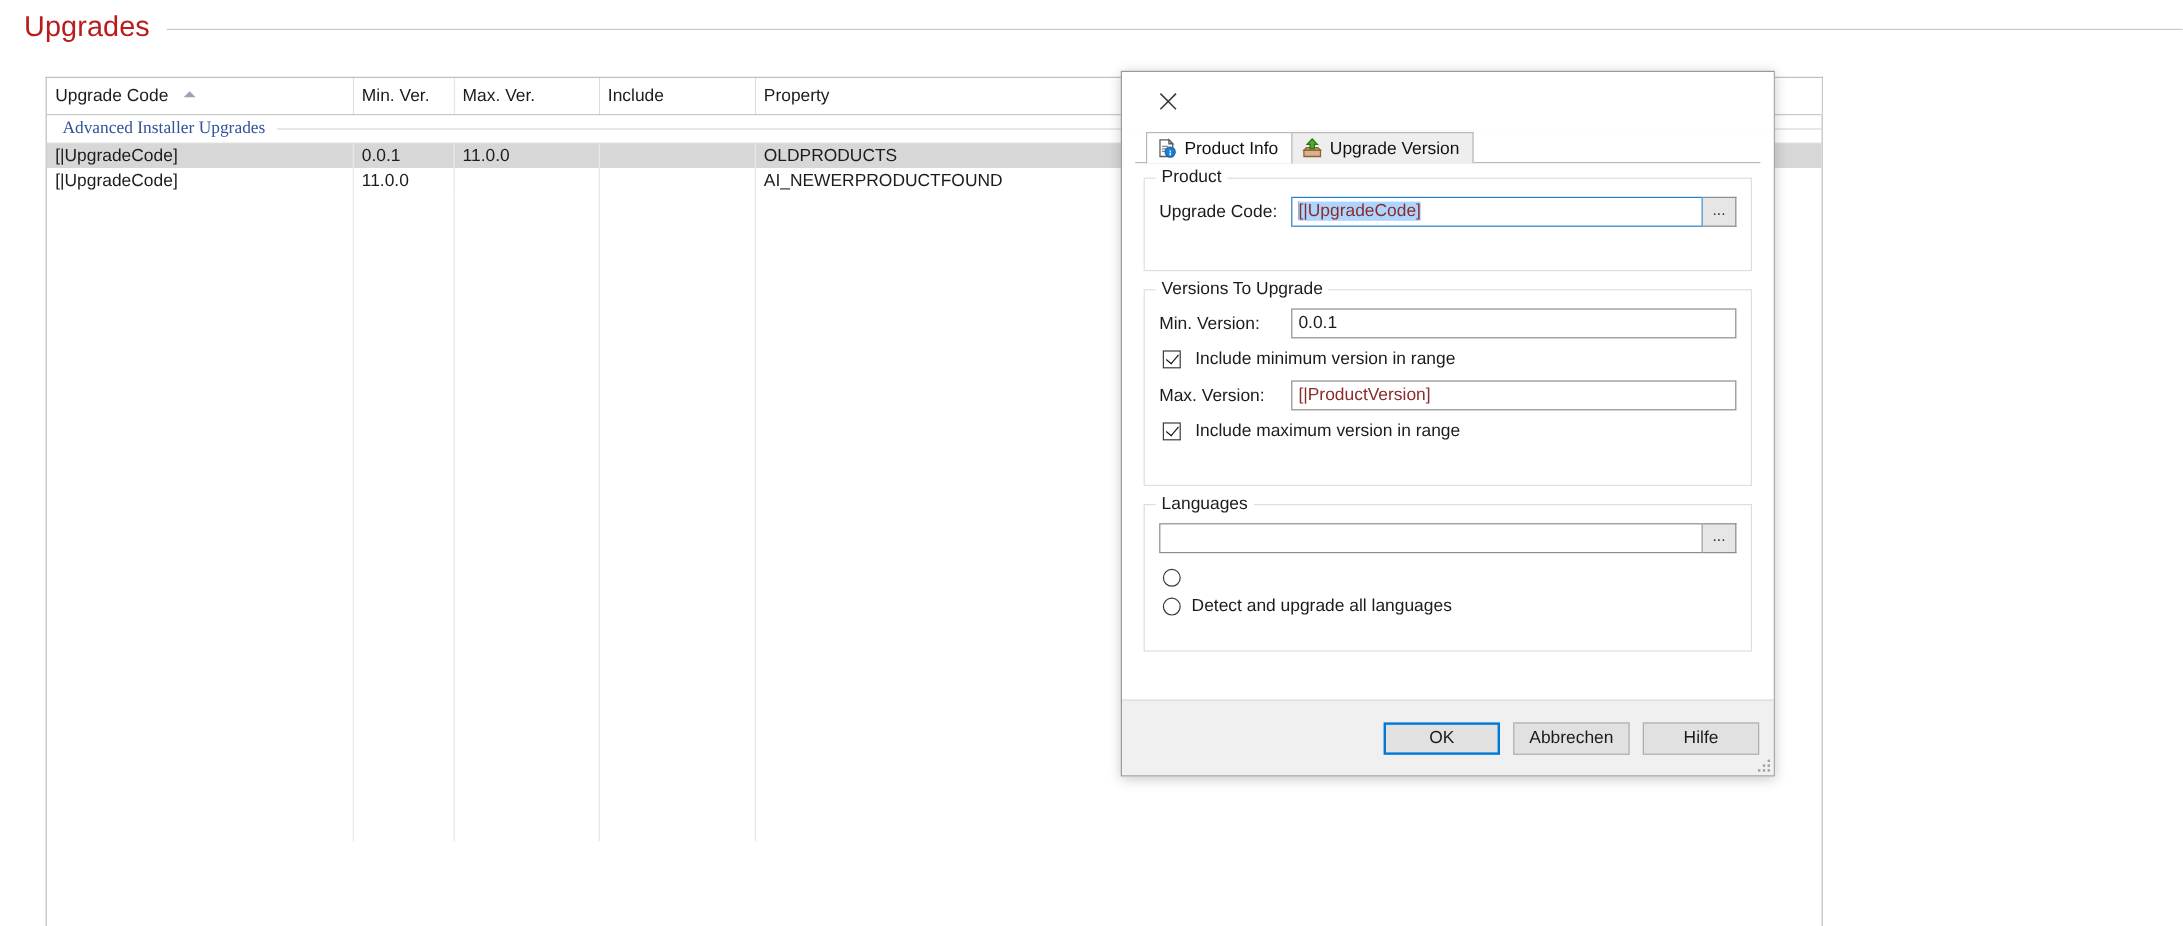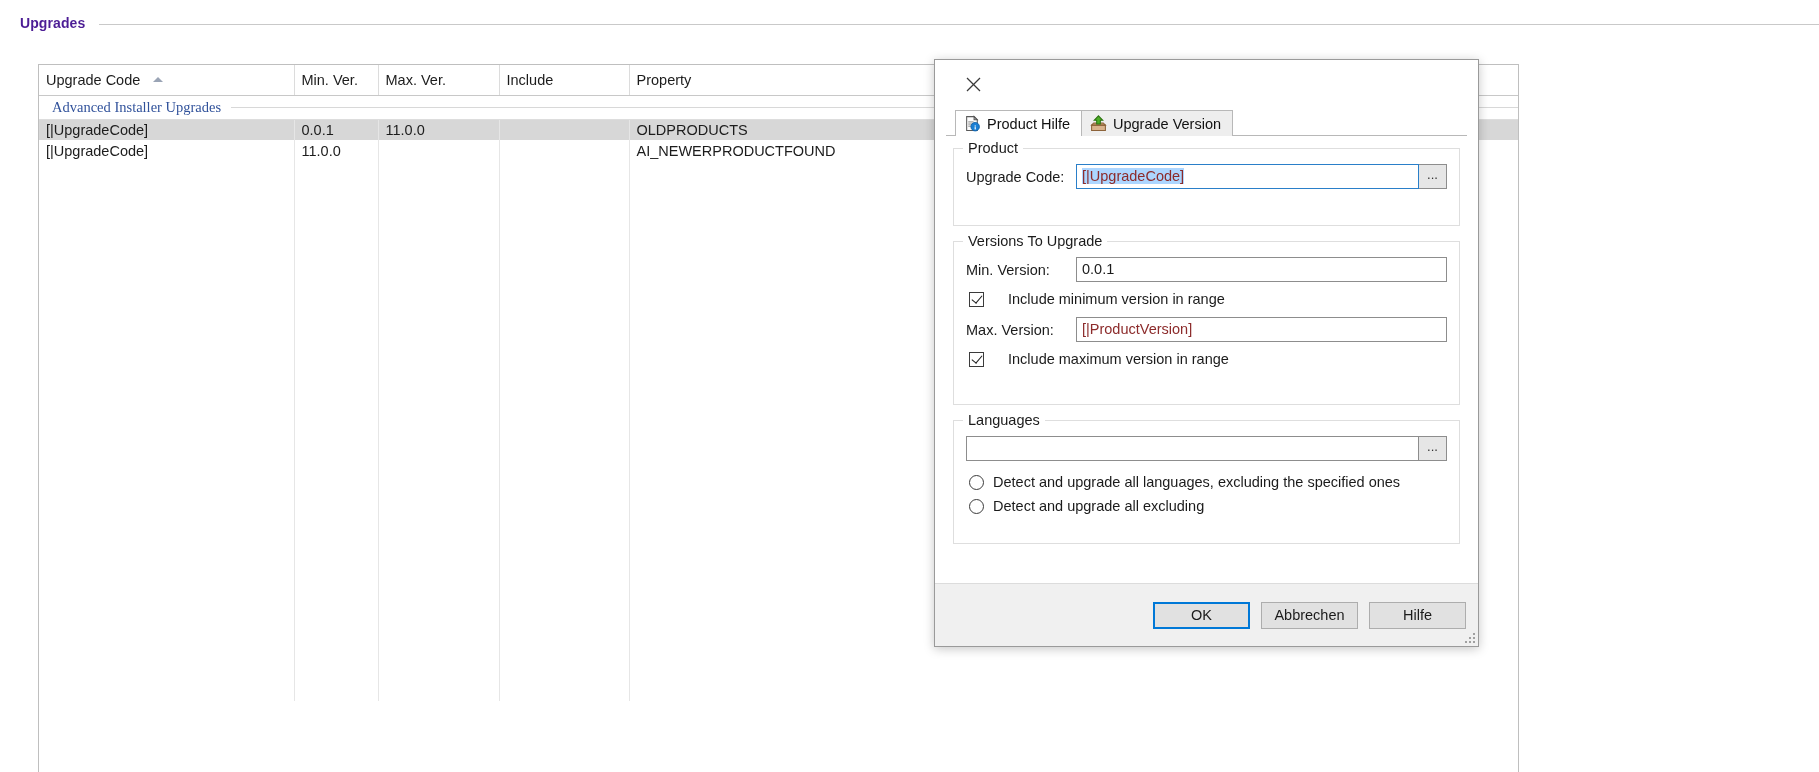--- a/index.html
+++ b/index.html
@@ -18,25 +18,24 @@
 
   
   .page-header {
     position: absolute;
     left: 0; top: 0;
     width: 1819px; height: 46px;
     display: flex; align-items: center;
   }
   .page-title {
     margin-left: 20px;
-    font-size: 14px;
-    color: #4c1d95;
+    font-size: 24px;
+    color: #b91c1c;
     letter-spacing: .1px;
     white-space: nowrap;
-    font-weight: bold;
   }
   .page-title-rule {
     flex: 1;
     height: 1px;
     background: #c9c9c9;
     margin-left: 14px;
     margin-right: 0px;
     margin-top: 2px;
   }
 
@@ -274,21 +273,21 @@
     align-items: center;
     justify-content: center;
     cursor: pointer;
     line-height: 1;
     padding-bottom: 5px;
   }
 
   .check-row {
     display: flex;
     align-items: center;
-    gap: 24px;
+    gap: 12px;
     margin: 2px 0 10px 3px;
     font-size: 14.5px;
     color: #1b1b1b;
   }
   .checkbox {
     width: 15px; height: 15px;
     border: 1px solid #3b3b3b;
     background: #ffffff;
     flex: none;
     position: relative;
@@ -458,21 +457,21 @@
           <svg class="tab-icon" viewBox="0 0 16 16">
             <path d="M2.5 1.5h7l3 3v10h-10z" fill="#fdfdfd" stroke="#5a5a5a" stroke-width="1"></path>
             <path d="M9.5 1.5v3h3z" fill="#d8d8d8" stroke="#5a5a5a" stroke-width="1"></path>
             <line x1="4" y1="6.5" x2="9" y2="6.5" stroke="#8a8a8a" stroke-width="1"></line>
             <line x1="4" y1="8.5" x2="9" y2="8.5" stroke="#8a8a8a" stroke-width="1"></line>
             <line x1="4" y1="10.5" x2="7" y2="10.5" stroke="#8a8a8a" stroke-width="1"></line>
             <circle cx="10.5" cy="11" r="4" fill="#1b7fd4" stroke="#0d5fa6" stroke-width=".8"></circle>
             <rect x="10" y="9.8" width="1.1" height="1.1" fill="#fff"></rect>
             <rect x="10" y="11.4" width="1.1" height="2.2" fill="#fff"></rect>
           </svg>
-          <span>Product Hilfe</span>
+          <span>Product Info</span>
         </div>
         <div class="tab">
           <svg class="tab-icon" viewBox="0 0 16 16">
             <path d="M1.5 9.5h13v5h-13z" fill="#d9b38c" stroke="#8c6239" stroke-width="1"></path>
             <path d="M1.5 9.5l2-2h9l2 2z" fill="#c49a6c" stroke="#8c6239" stroke-width="1"></path>
             <path d="M8 0.8l4 4.2h-2.3v3.4h-3.4v-3.4h-2.3z" fill="#4caf27" stroke="#2e7312" stroke-width="1"></path>
           </svg>
           <span>Upgrade Version</span>
         </div>
       </div>
@@ -529,25 +528,24 @@
 
             <div class="field-row" style="margin-bottom:13px;">
               <div class="input-combo">
                 <div class="textbox"></div>
                 <div class="browse-btn">...</div>
               </div>
             </div>
 
             <div class="radio-row">
               <span class="radio"></span>
-              <span>Detect and upgrade all languages, excluding the specified ones</span>
             </div>
             <div class="radio-row">
               <span class="radio"></span>
-              <span>Detect and upgrade all excluding</span>
+              <span>Detect and upgrade all languages</span>
             </div>
 
           </div>
         </div>
 
       </div>
     </div>
 
     <div class="dialog-footer">
       <button class="dlg-btn default">OK</button>

